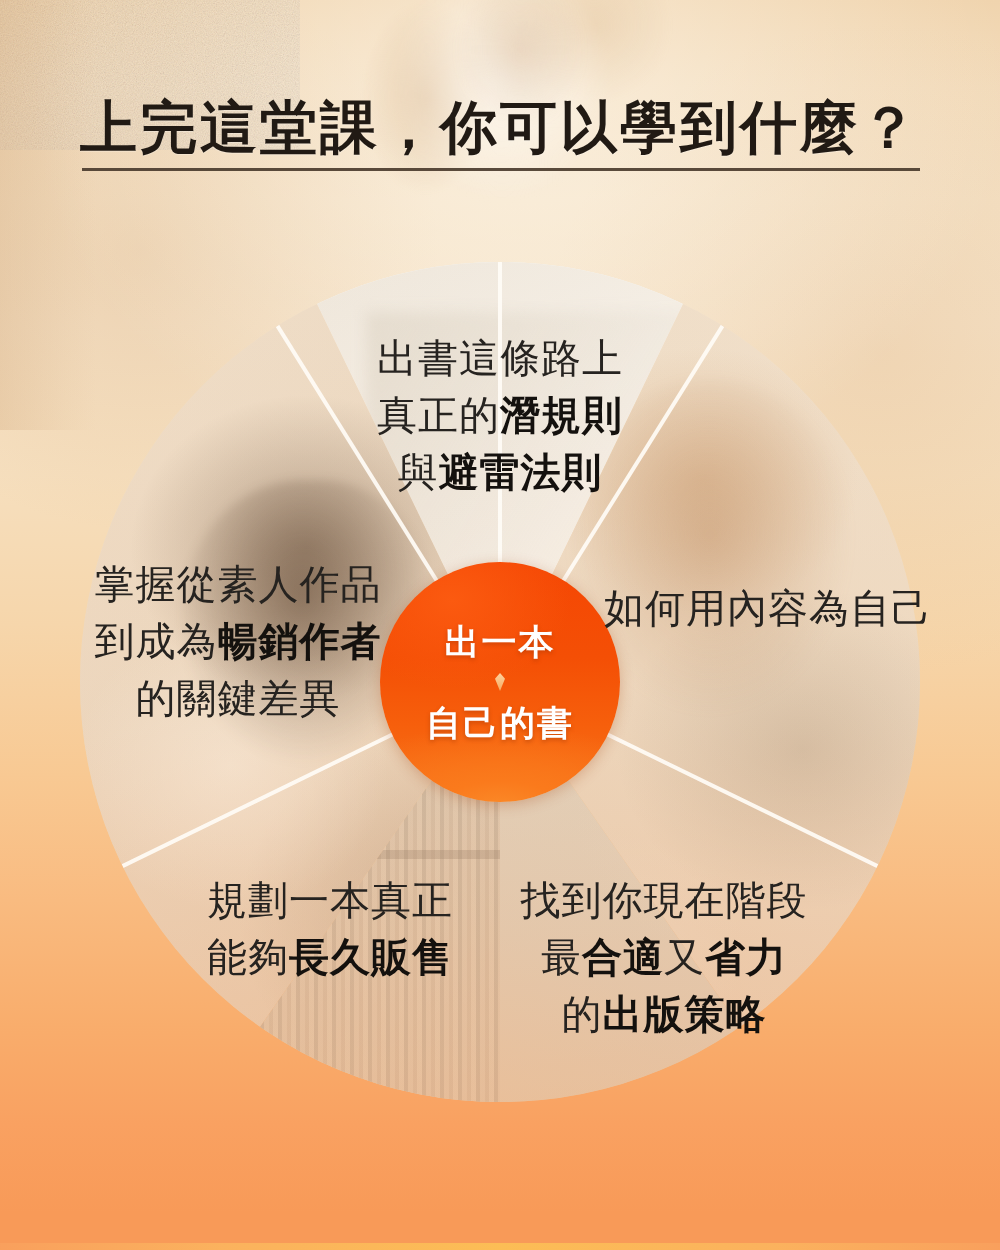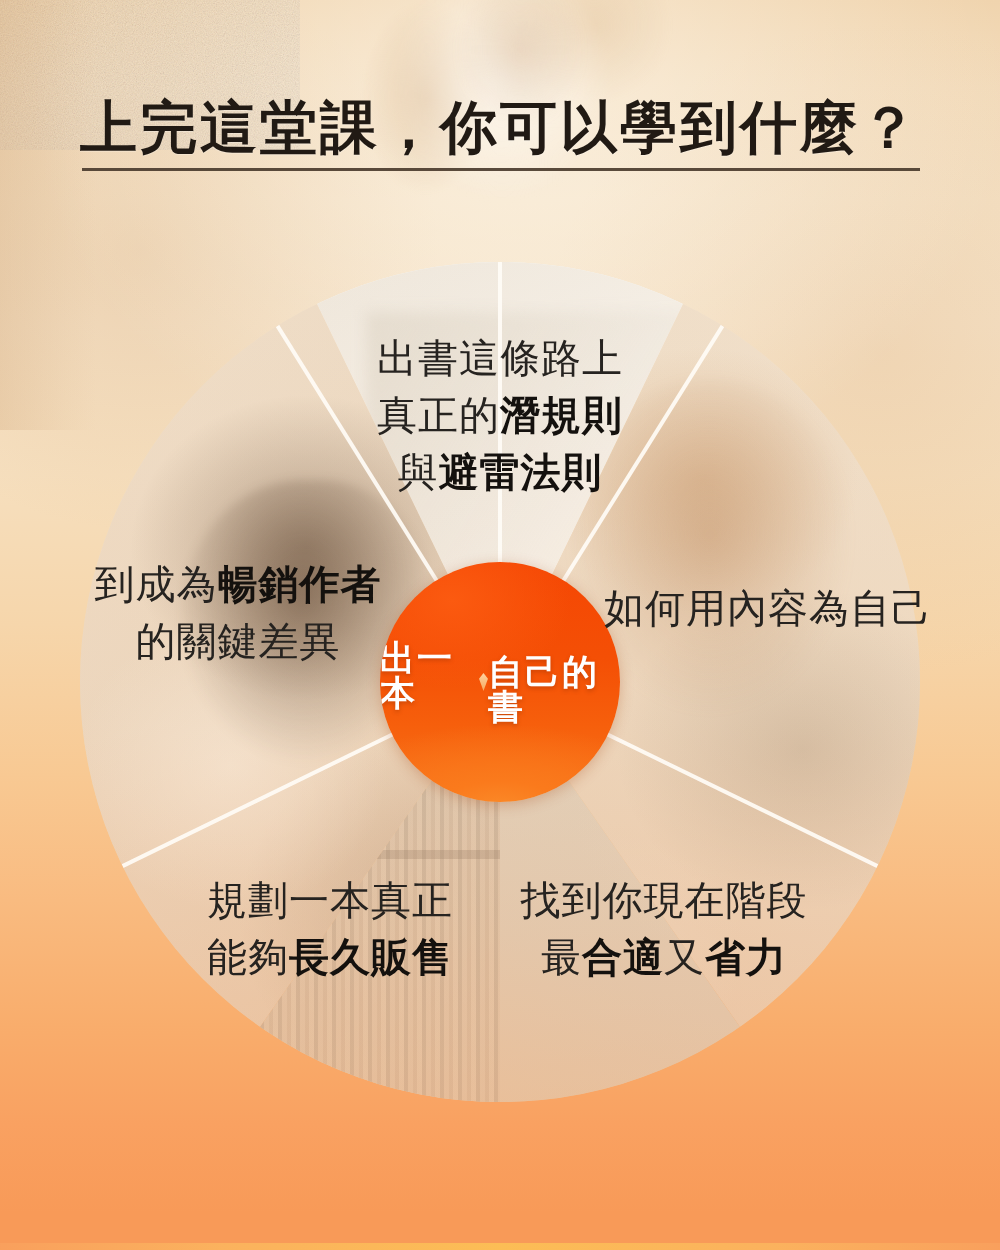--- a/index.html
+++ b/index.html
@@ -219,21 +219,21 @@
   
   #hub{
     position:absolute; left:50%; top:50%;
     width:240px; height:240px; margin:-120px 0 0 -120px;
     border-radius:50%;
     background:
       radial-gradient(ellipse 150% 70% at 50% 104%, #fb8c2a 0%, #fa7a1c 18%, rgba(250,110,18,0) 52%),
       radial-gradient(ellipse 80% 60% at 30% 16%, #fb5a10 0%, rgba(251,90,16,0) 62%),
       linear-gradient(to bottom, #f54704 0%, #f44f05 40%, #f65f0c 68%, #f8731a 100%);
     box-shadow:0 3px 14px rgba(160,60,10,.28);
-    display:flex; flex-direction:row;
+    display:flex; flex-direction:column;
     align-items:center; justify-content:center;
     overflow:hidden;
   }
   #hub-line-1, #hub-line-2{
     color:#ffffff; font-weight:700;
     font-size:35px; letter-spacing:2px;
     line-height:1;
     text-shadow:0 2px 4px rgba(150,52,6,.45);
     position:relative; z-index:2;
   }
@@ -328,29 +328,31 @@
       <div id="hub-line-2">自己的書</div>
     </div>
   </div>
 
   <div class="label" id="label-top">
       <span class="ln"><span>出書這條路上</span></span>
       <span class="ln"><span>真正的</span><b>潛規則</b></span>
       <span class="ln"><span>與</span><b>避雷法則</b></span>
     </div>
   <div class="label" id="label-left">
+      <span class="ln"><span>掌握從素人作品</span></span>
       <span class="ln"><span>到成為</span><b>暢銷作者</b></span>
       <span class="ln"><span>的關鍵差異</span></span>
     </div>
   <div class="label" id="label-right">
       <span class="ln"><span>如何用內容為自己</span></span>
     </div>
   <div class="label" id="label-bl">
       <span class="ln"><span>規劃一本真正</span></span>
       <span class="ln"><span>能夠</span><b>長久販售</b></span>
     </div>
   <div class="label" id="label-br">
       <span class="ln"><span>找到你現在階段</span></span>
       <span class="ln"><span>最</span><b>合適</b><span>又</span><b>省力</b></span>
+      <span class="ln"><span>的</span><b>出版策略</b></span>
     </div>
 
   <div id="bottom-strip"></div>
 </div>
 
 </body></html>

